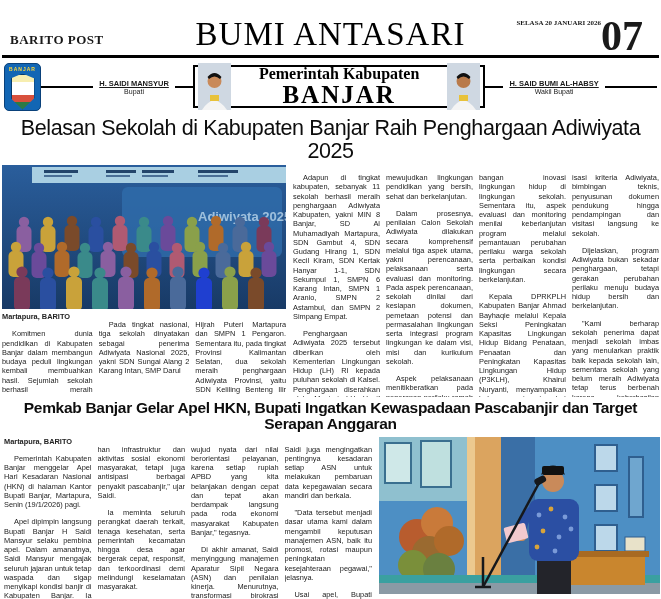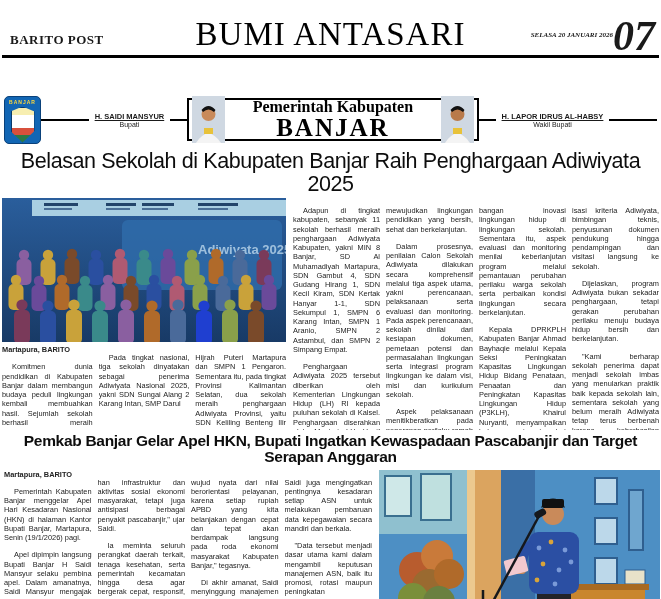--- a/index.html
+++ b/index.html
@@ -8,27 +8,27 @@
     background: #ffffff; color: #1a1a1a;
     font-family: "Liberation Sans", sans-serif;
     position: relative;
   }
   
   .masthead { position: relative; height: 55px; }
   .pub-name { position: absolute; left: 10px; bottom: 7px;
     font-family: "Liberation Serif", serif; font-weight: bold; font-size: 13px; letter-spacing: .5px; }
   .mast-title { position: absolute; left: 0; right: 0; bottom: 2px; text-align: center;
     font-family: "Liberation Serif", serif; font-size: 33px; letter-spacing: 1px; color:#000; }
-  .mast-right { position: absolute; right: 6px; bottom: 0; display: flex; align-items: center; font-style: italic; }
+  .mast-right { position: absolute; right: 18px; bottom: 0; display: flex; align-items: flex-start; }
   .mast-date { font-family: "Liberation Serif", serif; font-weight: bold; font-size: 7px; margin-bottom: 4px; }
   .page-num { font-family: "Liberation Serif", serif; font-weight: bold; font-size: 42px; line-height: .85; }
   .mast-rule { height: 3px; background: #000; margin: 0 2px; }
 
   
-  .gov-banner { height: 57px; display: flex; align-items: center; padding: 2px 4px; margin-top: 33px; }
+  .gov-banner { height: 57px; display: flex; align-items: center; padding: 2px 4px; }
   .gov-logo { width: 37px; height: 48px; background: #1266b4; border: 1px solid #0a417a; border-radius: 5px;
     display: flex; flex-direction: column; align-items: center; padding-top: 2px; flex: none; }
   .gov-logo .logo-word { font-size: 5px; font-weight: bold; color: #ffd83a; letter-spacing: 1px; }
   .gov-logo .shield { width: 24px; height: 36px; margin-top: 2px;
     clip-path: polygon(50% 0,100% 14%,100% 68%,50% 100%,0 68%,0 14%);
     background: linear-gradient(#f7eeb0 0 22%, #ffffff 22% 58%, #d8503c 58% 78%, #2c7a46 78% 100%);
     border: 1px solid #083a6b; }
   .rule-seg { flex: 1; border-top: 2px solid #000; height: 0; }
   .rule-seg.short { flex: .35; }
   .official { flex: none; text-align: center; padding: 0 6px; }
@@ -105,21 +105,21 @@
     <svg class="portrait" viewBox="0 0 33 47">
       <rect width="33" height="47" fill="#cfd8e2"></rect>
       <path d="M4 47 Q16 28 29 47 Z" fill="#f4f4f4"></path>
       <circle cx="16.5" cy="18" r="7" fill="#b97a4a"></circle>
       <path d="M9.5 14 Q16.5 6 23.5 14 L22 16 Q16.5 11 11 16 Z" fill="#111"></path>
       <rect x="12" y="32" width="9" height="6" fill="#e8c23a"></rect>
     </svg>
   </div>
   <div class="rule-seg short"></div>
   <div class="official">
-    <div class="name">H. LAPOR IDRUS AL-HABSY</div>
+    <div class="name">H. SAID BUMI AL-HABSY</div>
     <div class="title">Wakil Bupati</div>
   </div>
   <div class="rule-seg"></div>
 </div>
 
 <div class="headline1">Belasan Sekolah di Kabupaten Banjar Raih Penghargaan Adiwiyata 2025</div>
 
 <div class="art1">
   <div class="art1-left">
     <svg class="photo1" viewBox="0 0 284 144">

